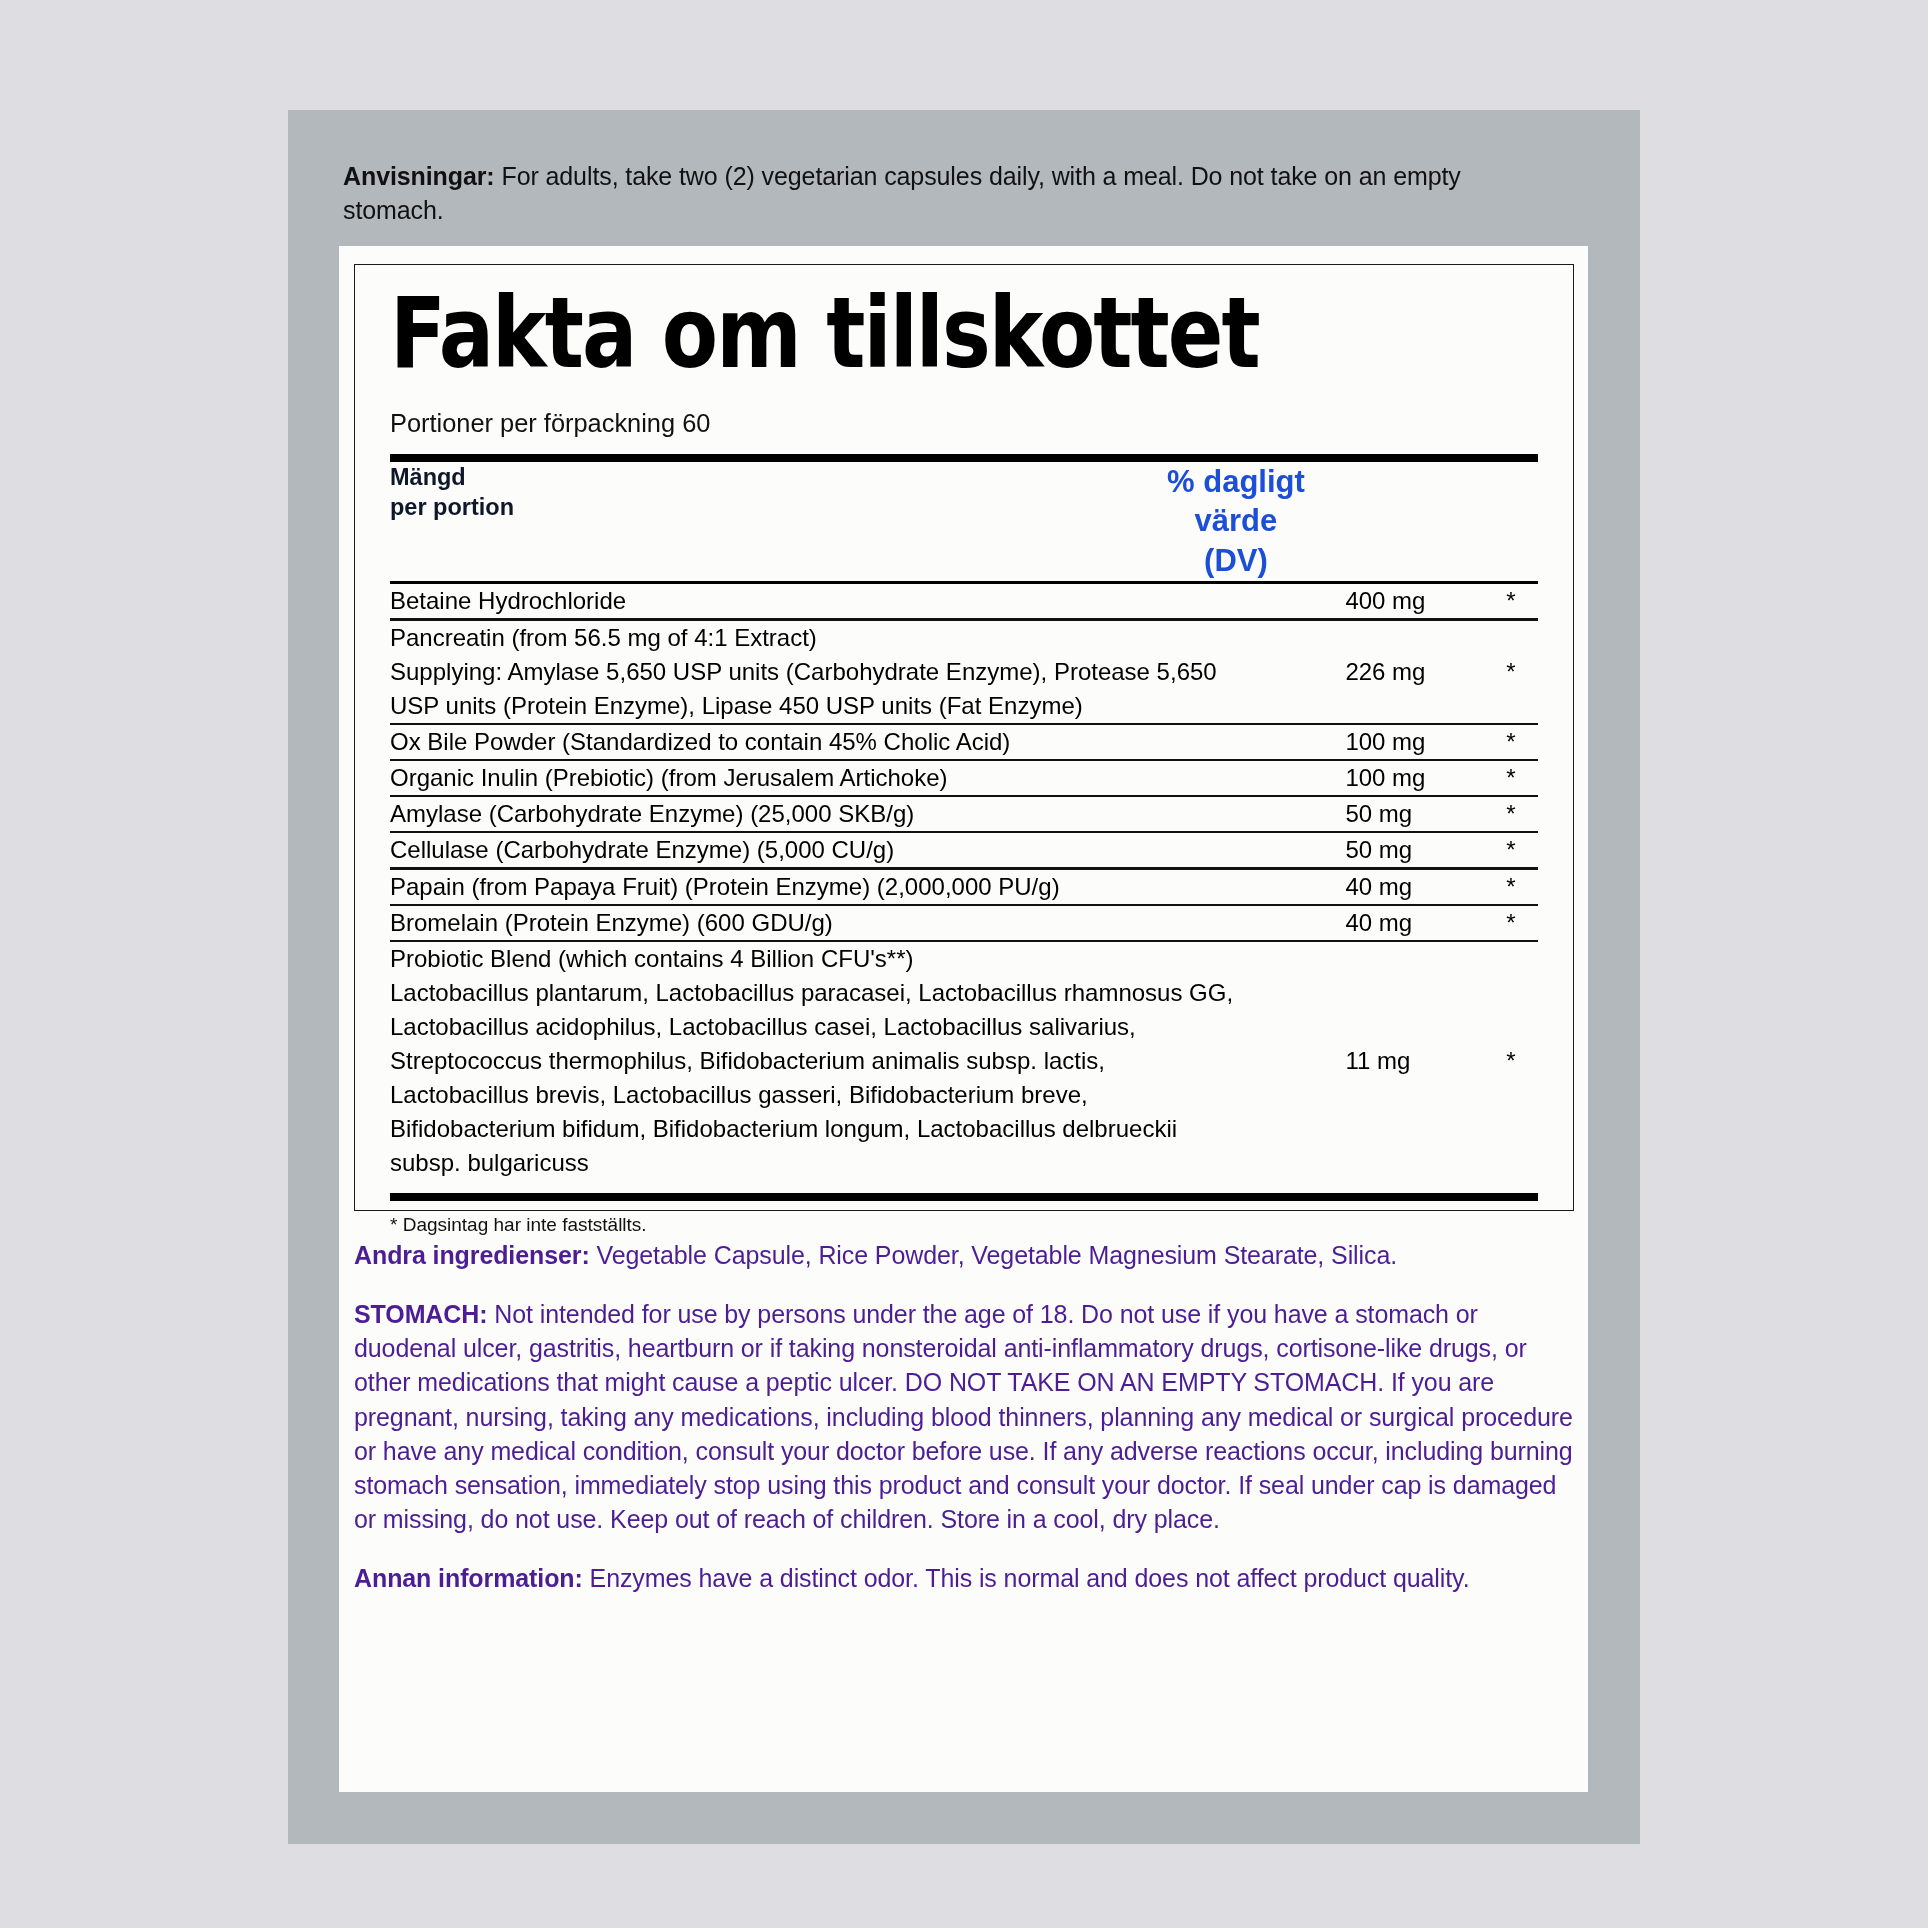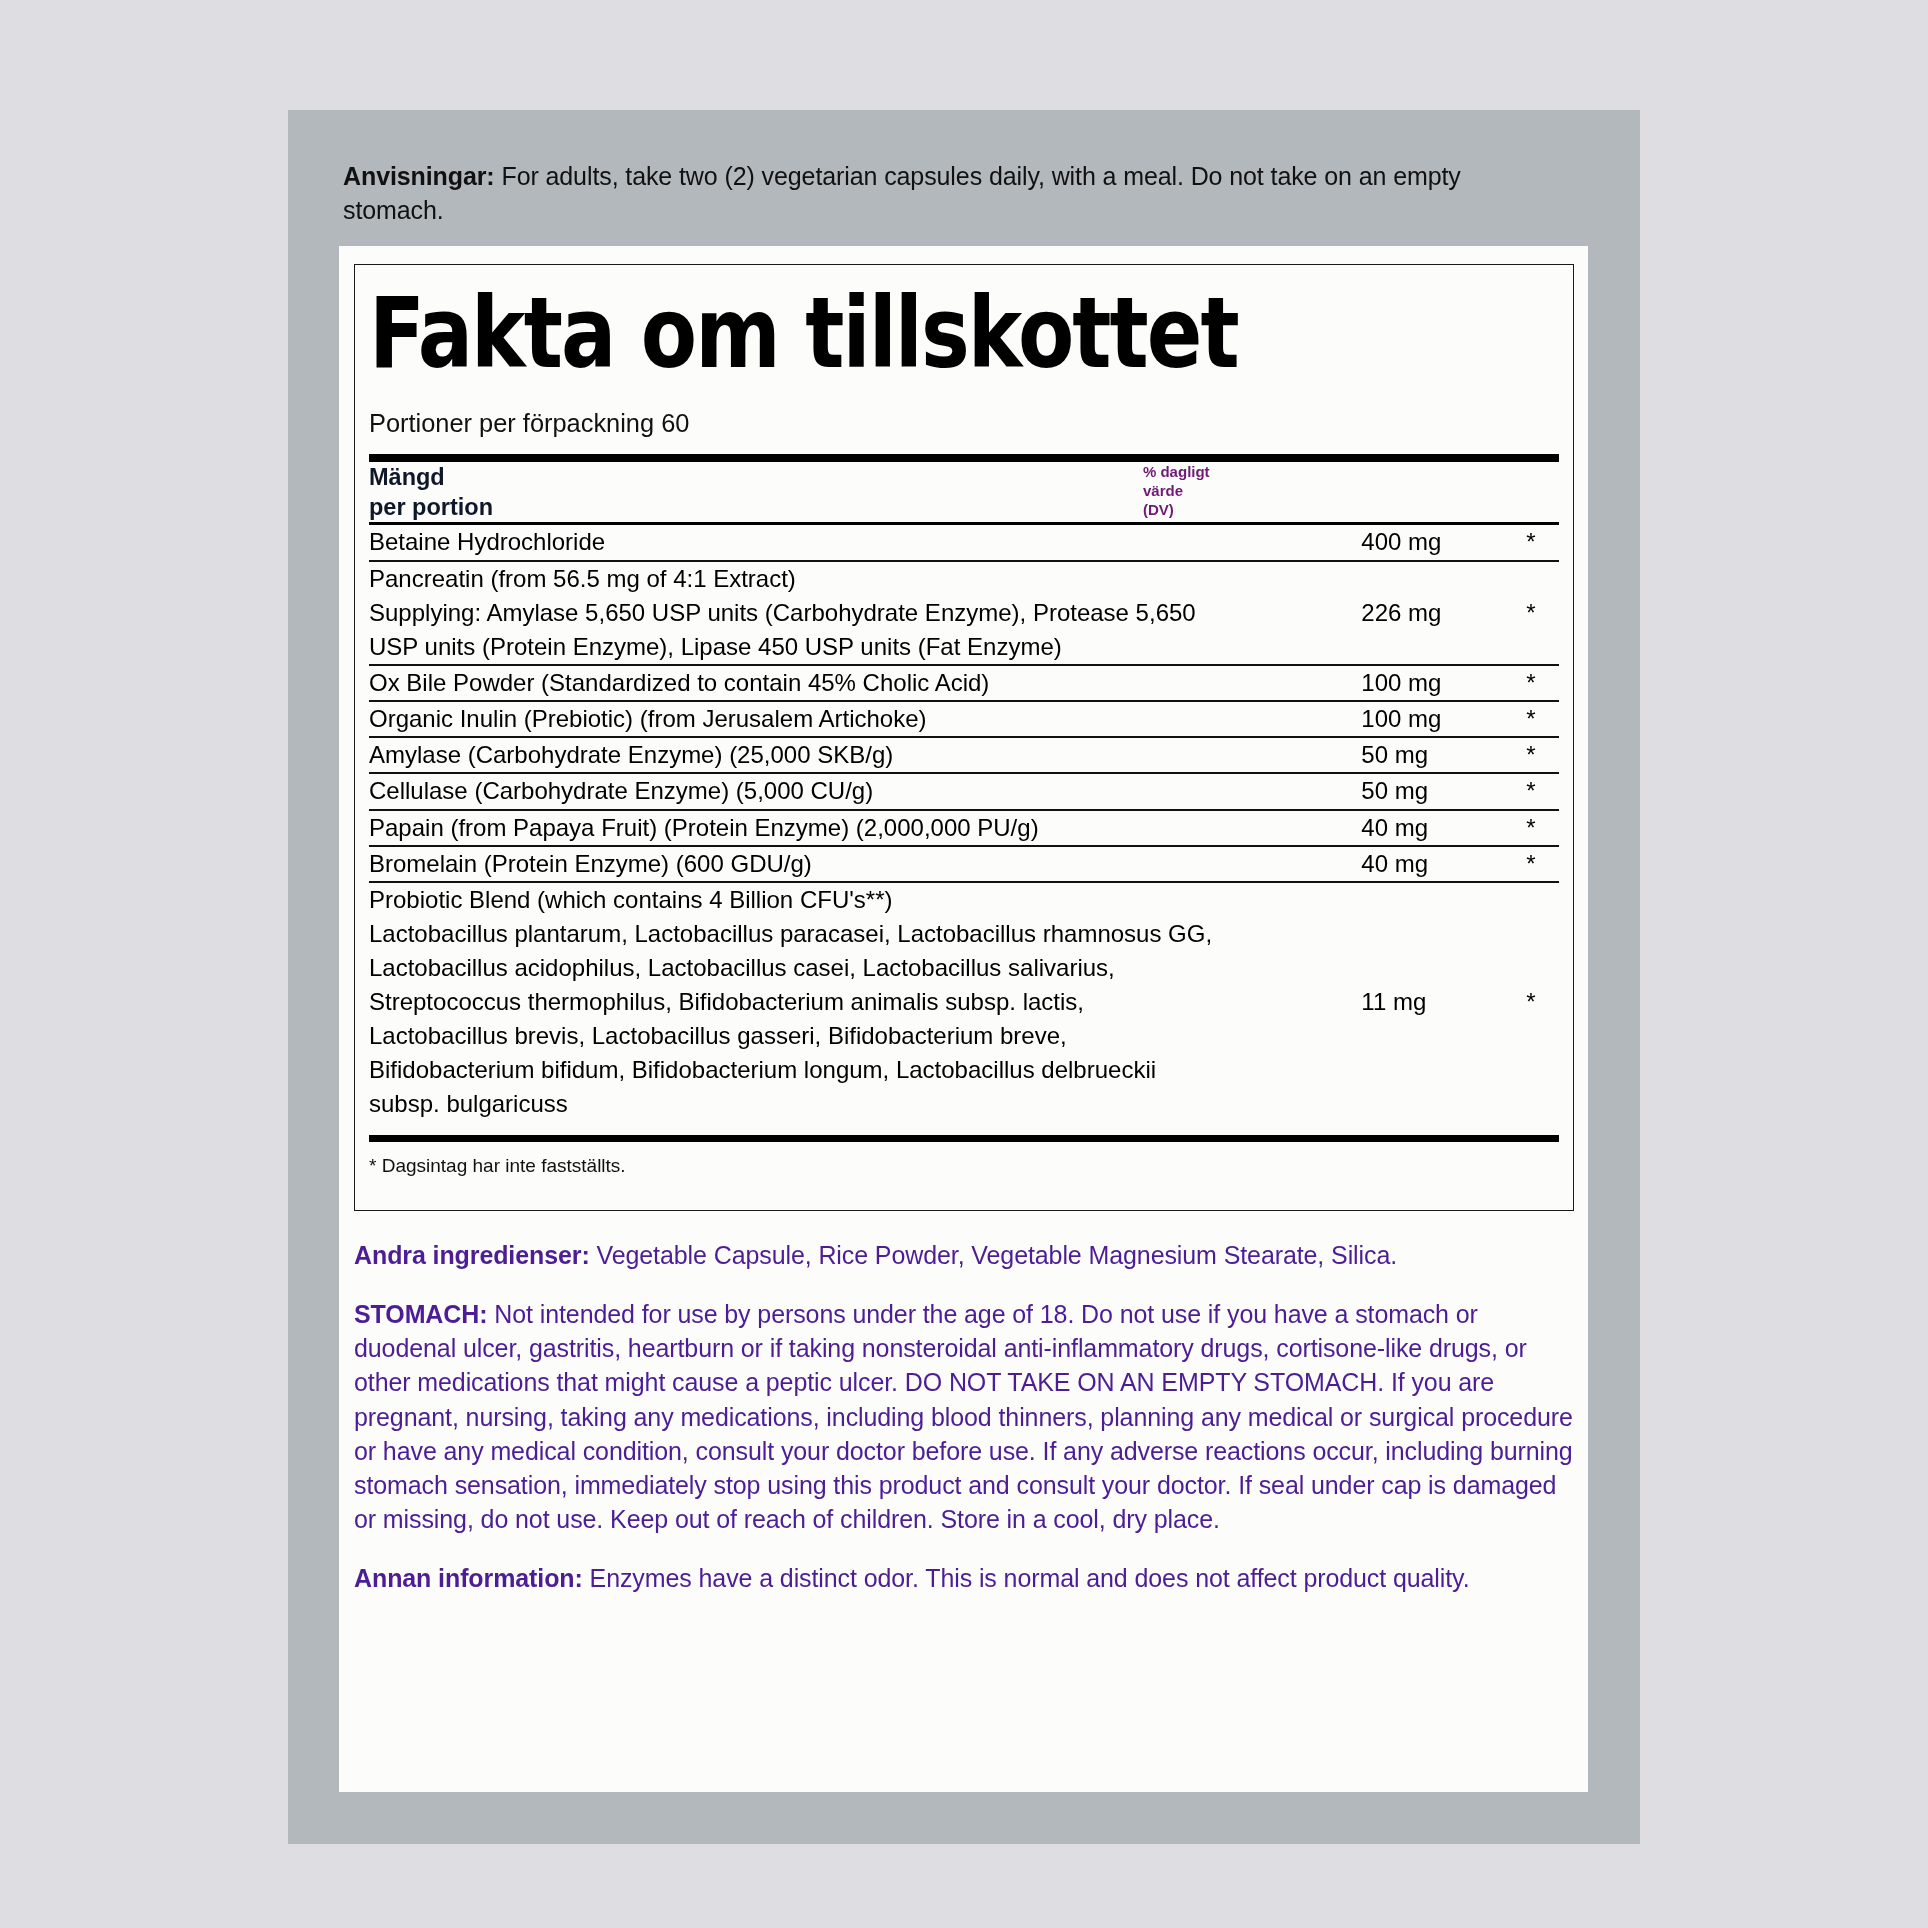--- a/index.html
+++ b/index.html
@@ -43,21 +43,21 @@
     background: #fcfdfa;
   }
 
   
   .sf-box {
     position: absolute;
     left: 66px; top: 154px;
     width: 1220px; height: 947px;
     background: #fcfdfa;
     border: 1.9px solid #1a1a1a;
-    padding: 0 14px;
+    padding: 0 35px;
   }
   .sf-title {
     font-family: "Liberation Sans Narrow", "DejaVu Sans Condensed", "Liberation Sans", sans-serif;
     font-weight: bold;
     font-size: 98px;
     line-height: 1.02;
     letter-spacing: -2.1px;
     color: #000;
     margin: 19px 0 0 0;
     transform: scaleX(0.93);
@@ -74,22 +74,22 @@
   .rule-med   { height: 3.8px; background: #000; }
 
   table.sf { width: 100%; border-collapse: collapse; }
   table.sf td { vertical-align: top; padding: 0; }
 
   .hdr-row td { padding-top: 11.3px; padding-bottom: 9.4px; }
   .hdr-left {
     font-size: 23.5px; font-weight: bold; line-height: 1.28; color: #0f172a;
   }
   .hdr-right {
-    font-size: 15px; font-weight: bold; line-height: 1.28;
-    color: #701a75; text-align: left; white-space: nowrap;
+    font-size: 31px; font-weight: bold; line-height: 1.28;
+    color: #1d4ed8; text-align: center; white-space: nowrap;
   }
 
   .ing-row td { padding: 12.2px 0 11.3px 0; font-size: 24px; line-height: 1.42; color: #000000; }
   .ing-name { width: 989px; }
   .ing-amt  { width: 141px; white-space: nowrap; }
   .ing-dv   { width: 56px;  text-align: center; }
   .ing-row.mid td { vertical-align: middle; }
 
   .sep td { padding: 0; }
   .sep .line { height: 2.1px; background: #111; }

